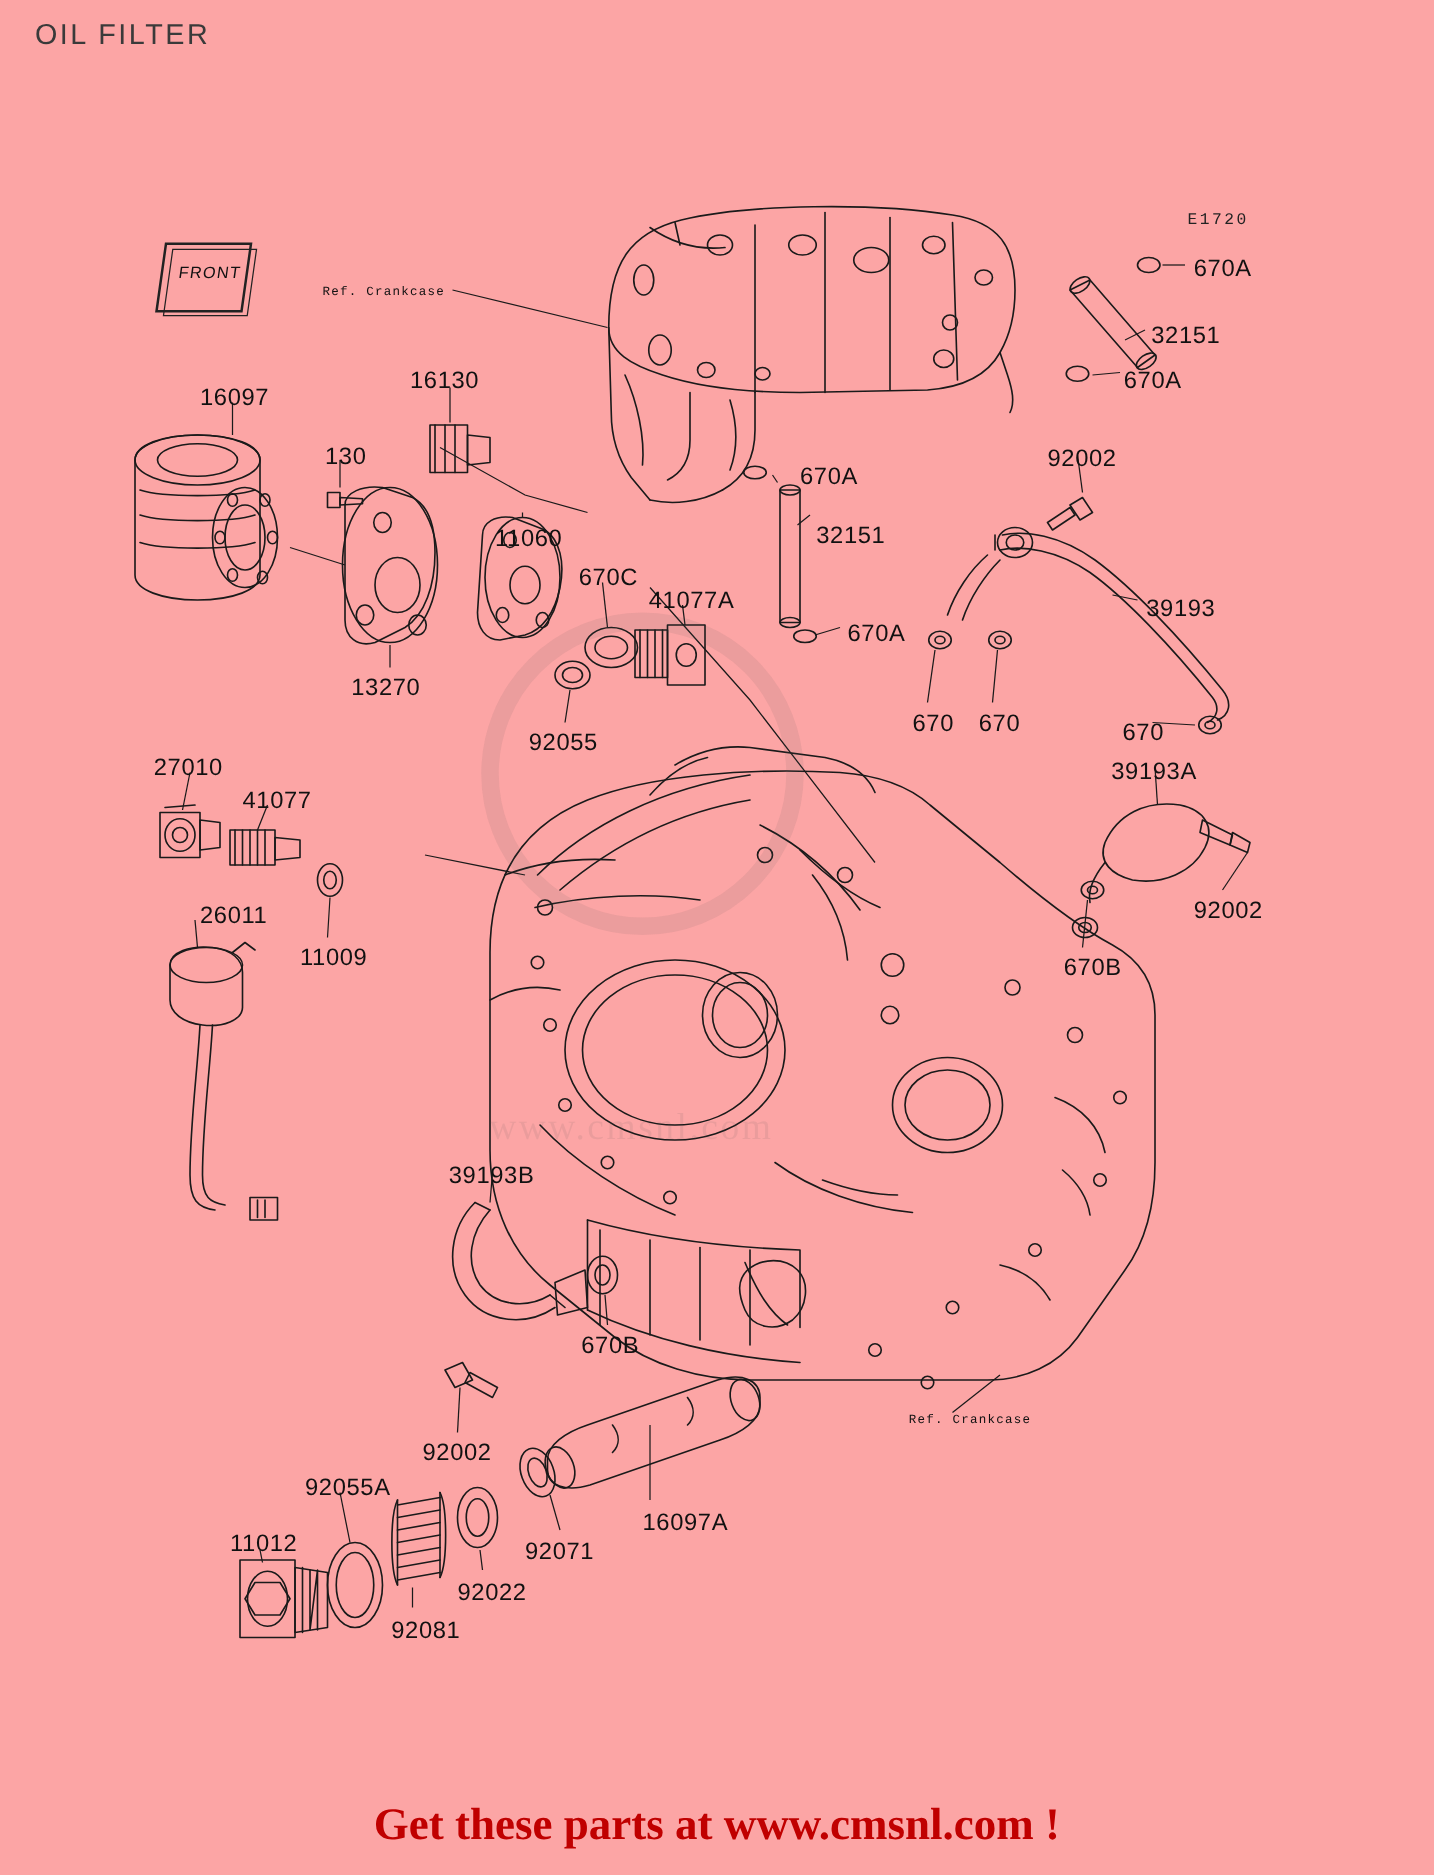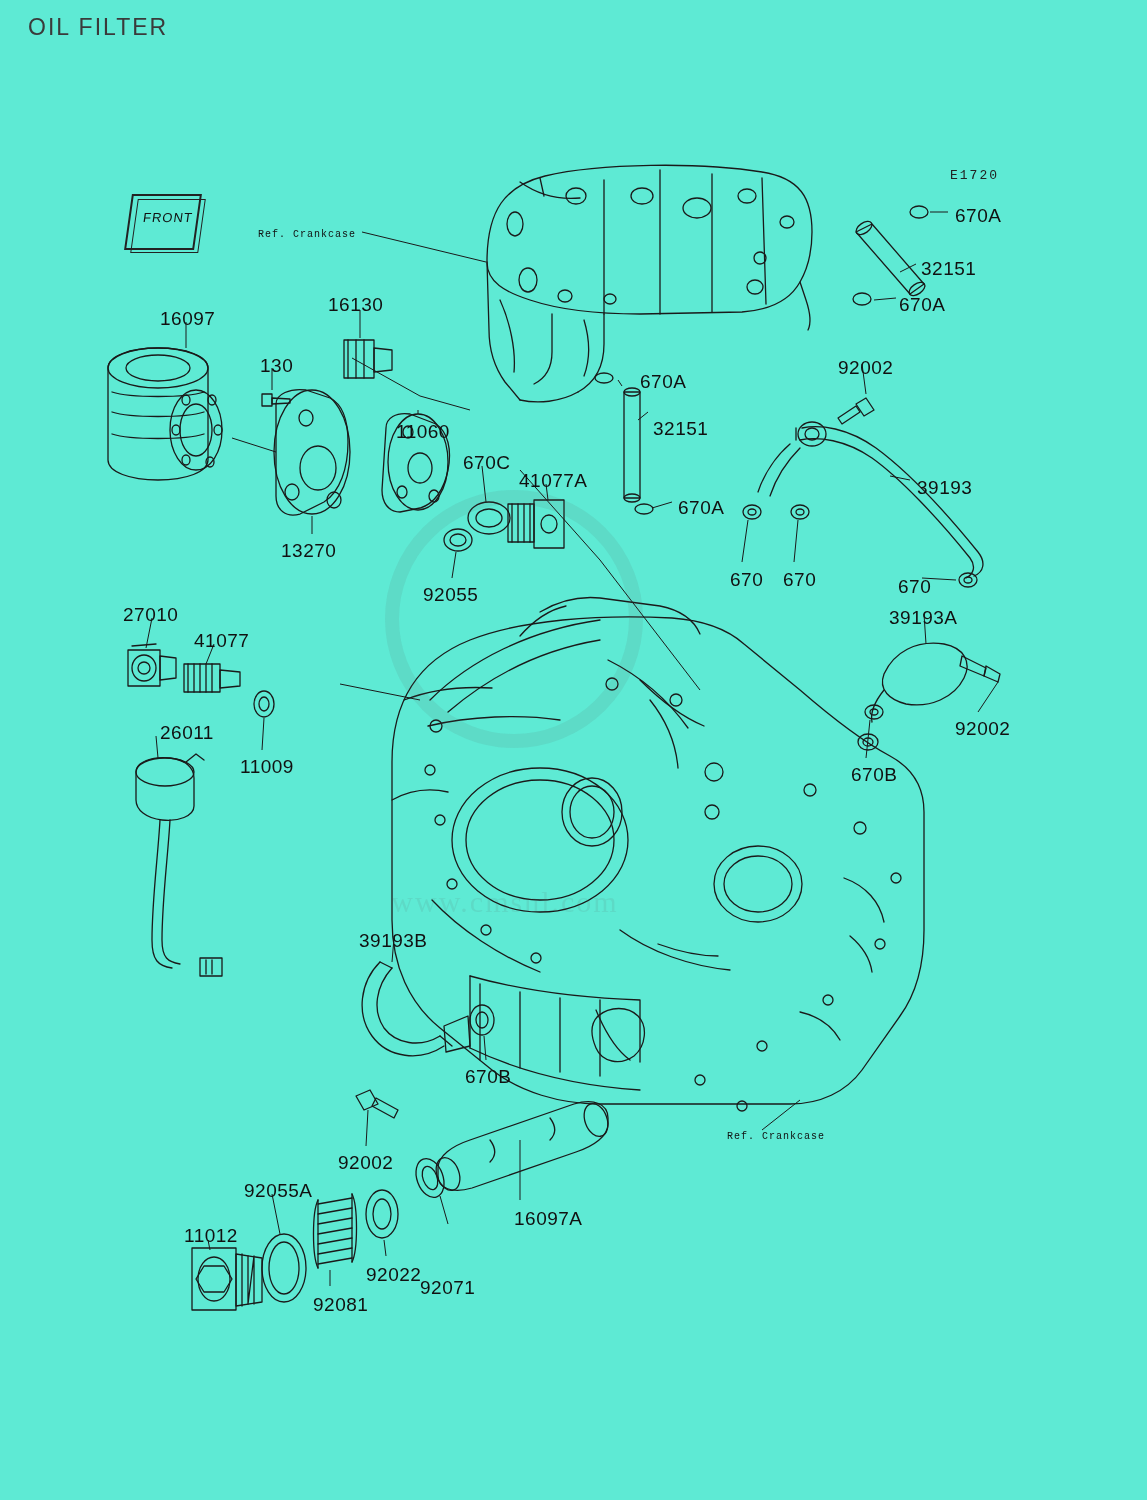--- a/index.html
+++ b/index.html
@@ -9,21 +9,21 @@
   }
   body {
     font-family: "Liberation Sans", sans-serif;
     color: #000000;
   }
   #page {
     position: relative;
     width: 1147px;
     height: 1500px;
     overflow: hidden;
-    background: #5eead4;
+    background: #fca5a5;
   }
   #page-title {
     position: absolute;
     left: 28px;
     top: 14px;
     font-size: 23px;
     letter-spacing: 2px;
     color: #3a3a3a;
     font-family: "Liberation Sans", sans-serif;
   }
@@ -524,19 +524,20 @@
   <div class="callout" style="left:123px; top:604px;">27010</div>
   <div class="callout" style="left:194px; top:630px;">41077</div>
   <div class="callout" style="left:955px; top:718px;">92002</div>
   <div class="callout" style="left:132px; top:722px;margin-left:28px;">26011</div>
   <div class="callout" style="left:240px; top:756px;">11009</div>
   <div class="callout" style="left:851px; top:764px;">670B</div>
   <div class="callout" style="left:359px; top:930px;">39193B</div>
   <div class="callout" style="left:465px; top:1066px;">670B</div>
   <div class="callout" style="left:338px; top:1152px;">92002</div>
   <div class="callout" style="left:514px; top:1208px;">16097A</div>
-  <div class="callout" style="left:420px; top:1277px;">92071</div>
+  <div class="callout" style="left:420px; top:1231px;">92071</div>
   <div class="callout" style="left:244px; top:1180px;">92055A</div>
   <div class="callout" style="left:366px; top:1264px;">92022</div>
   <div class="callout" style="left:184px; top:1225px;">11012</div>
   <div class="callout" style="left:313px; top:1294px;">92081</div>
 
+  <div id="footer">Get these parts at www.cmsnl.com !</div>
 </div>
 
 </body></html>

